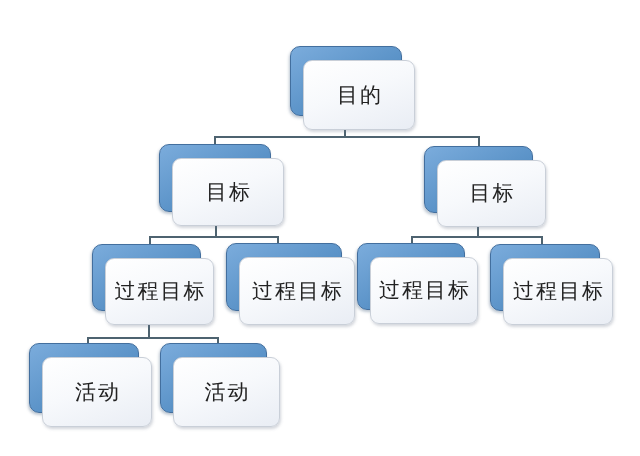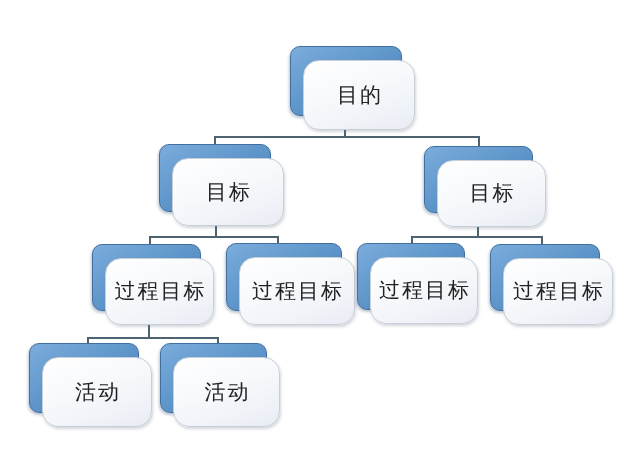--- a/index.html
+++ b/index.html
@@ -23,21 +23,21 @@
   .accent{
     position:absolute;left:0;top:0;width:100%;height:100%;
     transform:translate(-13px,-14px);
     border-radius:10px;
     background:linear-gradient(150deg,var(--accent-blue-light) 0%,var(--accent-blue) 55%,var(--accent-blue-dark) 100%);
     border:1px solid var(--accent-blue-edge);
     box-shadow:-1px 2px 3px rgba(60,90,120,.35);
   }
   .face{
     position:absolute;left:0;top:0;width:100%;height:100%;
-    border-radius:16px;
+    border-radius:9px;
     background:linear-gradient(160deg,#ffffff 0%,var(--box-fill) 45%,#E9EDF4 100%);
     border:1px solid var(--box-border);
     box-shadow:1px 2px 3px rgba(110,120,140,.30);
     display:flex;align-items:center;justify-content:center;
   }
   .label{
     color:var(--text);font-size:21px;letter-spacing:2px;margin-right:-2px;
     white-space:nowrap;line-height:1;
   }
 </style>

